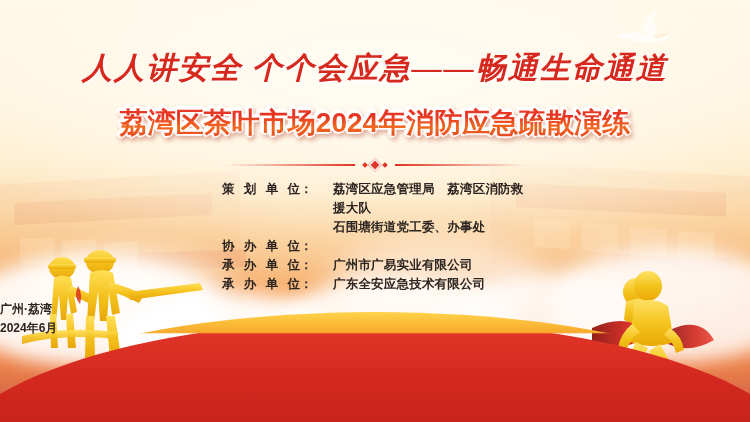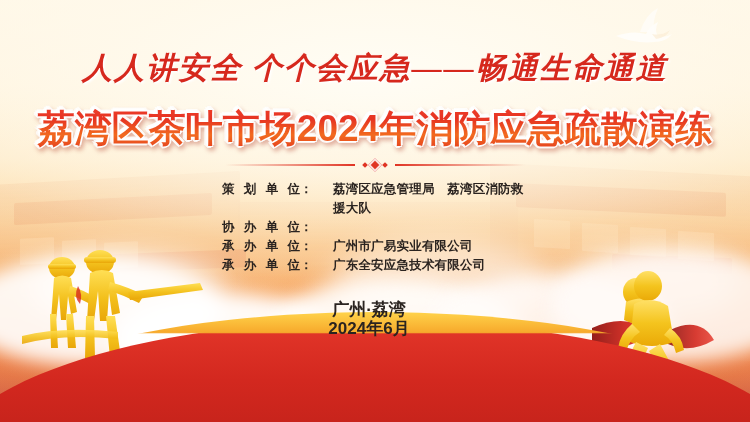--- a/index.html
+++ b/index.html
@@ -168,21 +168,21 @@
     text-shadow:
        1px 1px 0 rgba(255,255,255,.95),
        2px 2px 2px rgba(255,255,255,.7),
       -1px -1px 0 rgba(255,240,235,.6);
   }
 
   .maintitle{
     position:absolute; top:104px; left:0; right:0;
     text-align:center;
     font-weight:700;
-    font-size:37px;
+    font-size:28px;
     letter-spacing:0px;
     white-space:nowrap;
     background:linear-gradient(180deg,#f0422c 0%,#e63323 30%,#f26a1f 62%,#e03020 100%);
     -webkit-background-clip:text;
     background-clip:text;
     color:transparent;
     -webkit-text-stroke:0px;
     filter:drop-shadow(1.5px 1.5px 0 rgba(255,255,255,.95))
            drop-shadow(-1.5px -1.5px 0 rgba(255,255,255,.9))
            drop-shadow(1.5px -1.5px 0 rgba(255,255,255,.9))
@@ -221,23 +221,22 @@
     font-weight:700;
   }
   .org-row .lbl{ width:78px; flex:0 0 78px; text-align:justify; text-align-last:justify; }
   .org-row .colon{ width:9px; flex:0 0 9px; }
   .org-row .val{ flex:1; letter-spacing:.2px;margin-left:24px; }
   .org-row.cont .lbl, .org-row.cont .colon{ visibility:hidden; }
 
   
   .footer{
     position:absolute; top:300px; left:0; right:12px;
-    text-align:center;
     color:#2b2420;
-    font-size:17px;
+    font-size:12px;
     line-height:19px;
     font-weight:700;
   }
 </style>
 </head>
 <body>
 
 <div id="poster">
 
   <div class="bg-sky"></div>
@@ -372,20 +371,25 @@
         <span class="dot"></span>
       </span>
       <span class="line r"></span>
     </div>
 
     <div class="orgs">
       <div class="org-row">
         <span class="lbl">策划单位</span>
         <span class="colon">：</span>
         <span class="val">荔湾区应急管理局　荔湾区消防救援大队</span>
+      </div>
+      <div class="org-row cont">
+        <span class="lbl">主办单位</span>
+        <span class="colon">：</span>
+        <span class="val">石围塘街道党工委、办事处</span>
       </div>
       <div class="org-row">
         <span class="lbl">协办单位</span>
         <span class="colon">：</span>
       </div>
       <div class="org-row">
         <span class="lbl">承办单位</span>
         <span class="colon">：</span>
         <span class="val">广州市广易实业有限公司</span>
       </div>

